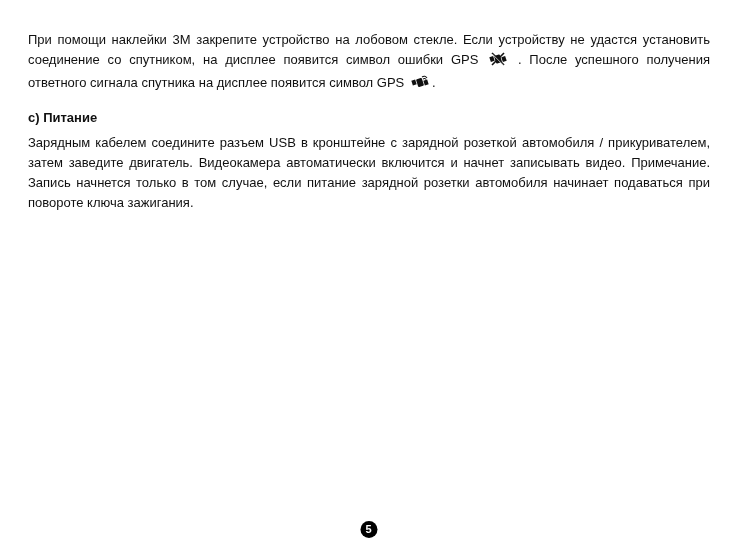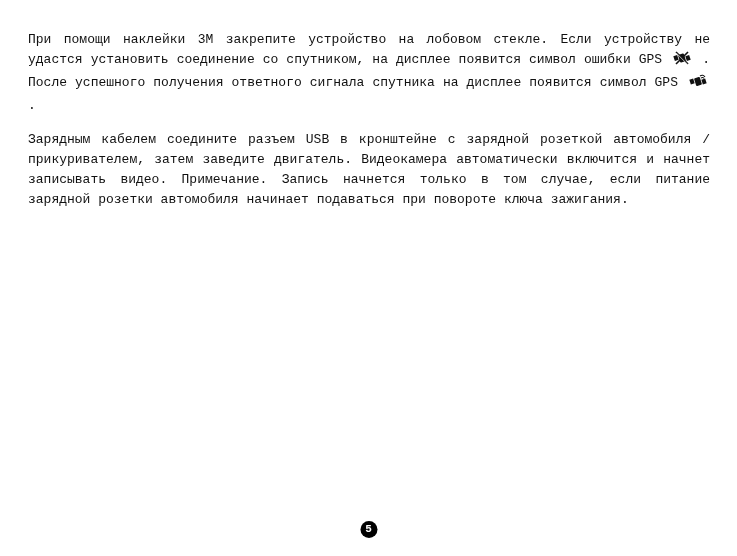--- a/index.html
+++ b/index.html
@@ -5,21 +5,21 @@
   html, body {
     margin: 0;
     padding: 0;
     background: #ffffff;
   }
   .page {
     position: relative;
     width: 737px;
     height: 556px;
     background: #ffffff;
-    font-family: Liberation Mono, monospace;
+    font-family: Liberation Sans, sans-serif;
     color: #111111;
     box-sizing: border-box;
     overflow: hidden;
   }
   .content {
     position: absolute;
     top: 30px;
     left: 28px;
     right: 27px;
   }
@@ -82,19 +82,20 @@
         <svg width="18" height="16" viewBox="0 0 18 16">
           <rect x="1" y="6" width="4" height="5" fill="#111" transform="rotate(-18 3 8.5)"></rect>
           <rect x="13" y="6" width="4" height="5" fill="#111" transform="rotate(-18 15 8.5)"></rect>
           <rect x="6" y="4.5" width="6" height="8" rx="1" fill="#111" transform="rotate(-18 9 8.5)"></rect>
           <path d="M11 3 q3 -2 5 1" fill="none" stroke="#111" stroke-width="1.1"></path>
           <path d="M12 5 q2 -1.2 3 0.6" fill="none" stroke="#111" stroke-width="1.1"></path>
         </svg>
       </span><span>.</span>
     </p>
 
+    <p class="heading">c) Питание</p>
 
     <p class="para">Зарядным кабелем соедините разъем USB в кронштейне с зарядной розеткой автомобиля / прикуривателем, затем заведите двигатель. Видеокамера автоматически включится и начнет записывать видео. Примечание. Запись начнется только в том случае, если питание зарядной розетки автомобиля начинает подаваться при повороте ключа зажигания.</p>
 
   </div>
 
   <div class="page-number">5</div>
 </div>
 
 </body></html>

